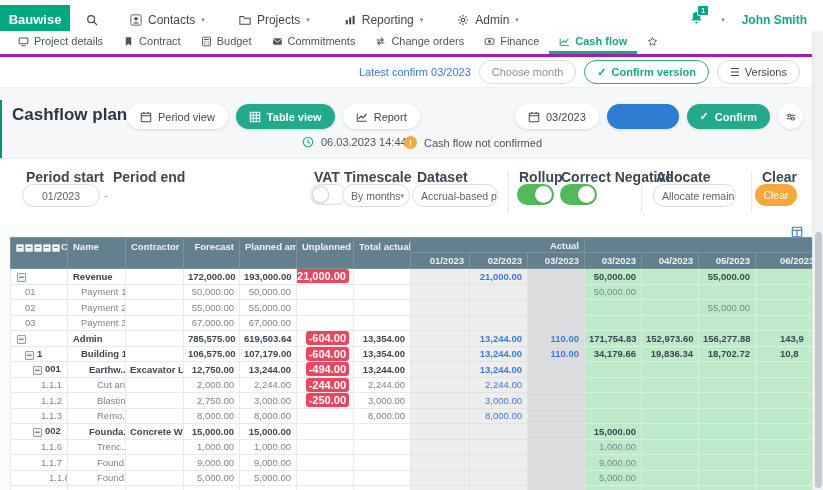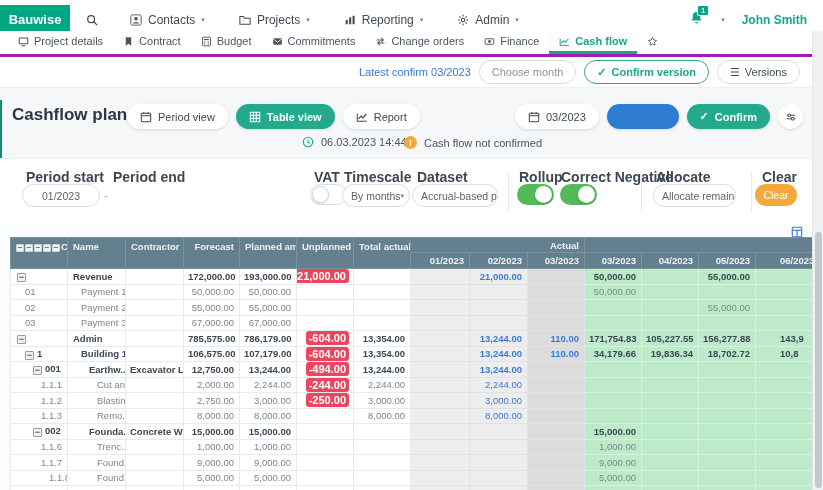--- a/index.html
+++ b/index.html
@@ -509,30 +509,30 @@
               <td class="num fc"></td>
               <td class="num fc"></td>
               <td class="num fc"></td>
               <td class="num fc f4"></td>
             </tr>
             <tr class="bold">
               <td style="padding-left:6px"><span class="exp">−</span></td>
               <td style="padding-left:5px">Admin</td>
               <td></td>
               <td class="num">785,575.00</td>
-              <td class="num">786,179.00</td>
+              <td class="num">619,503.64</td>
               <td>
                 <span class="badge-neg">-604.00</span>
               </td>
               <td class="num">13,354.00</td>
               <td class="num act"></td>
               <td class="num act"><span class="blue">13,244.00</span></td>
               <td class="num act act3"><span class="blue">110.00</span></td>
               <td class="num fc">171,754.83</td>
-              <td class="num fc">105,227.55</td>
+              <td class="num fc">152,973.60</td>
               <td class="num fc">156,277.88</td>
               <td class="num fc f4">143,9</td>
             </tr>
             <tr class="bold">
               <td style="padding-left:14px"><span class="exp">−</span>1</td>
               <td style="padding-left:13px">Building 1</td>
               <td></td>
               <td class="num">106,575.00</td>
               <td class="num">107,179.00</td>
               <td>

